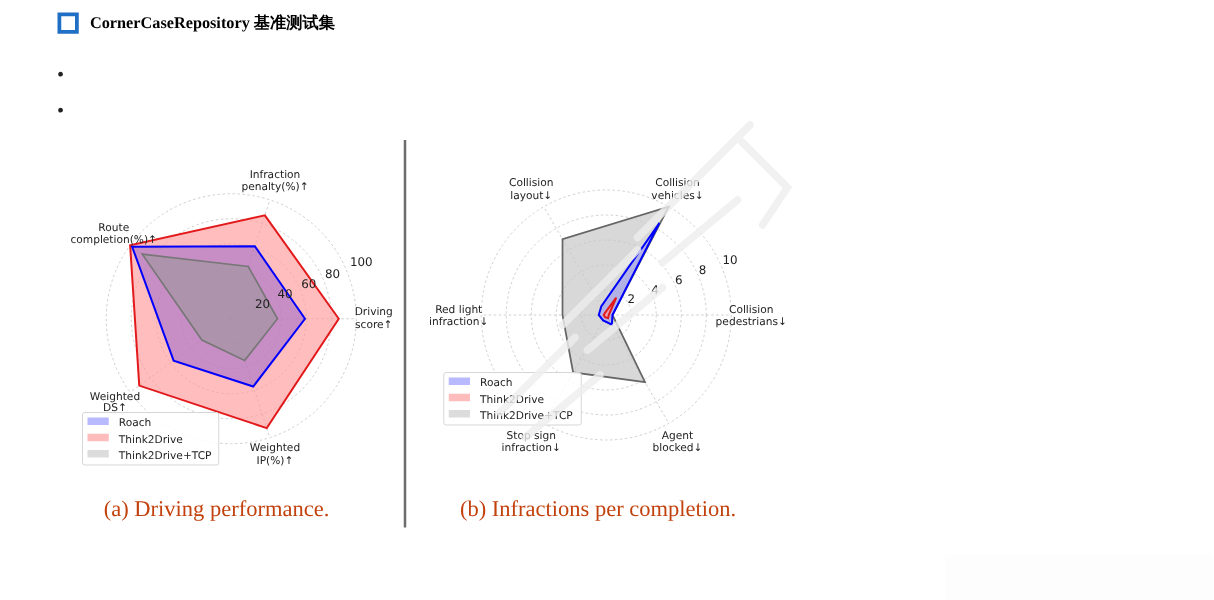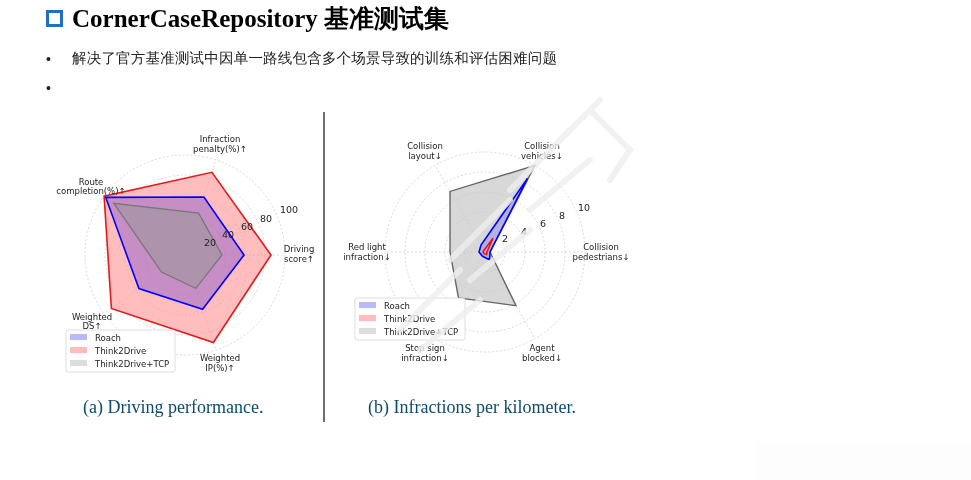--- a/index.html
+++ b/index.html
@@ -1,42 +1,41 @@
 <!DOCTYPE html>
 <html><head>
 <meta charset="utf-8">
 <style>
   html, body { margin:0; padding:0; }
   body { width:971px; height:480px; background:#ffffff; position:relative; overflow:hidden; font-family:"Liberation Sans", sans-serif; color:#000; }
   .title-row { position:absolute; left:46px; top:4px; height:28px; display:flex; align-items:center; }
   .title-icon { width:11px; height:11px; border:3px solid #1f6fc5; box-sizing:content-box; margin-right:9px; }
-  .title-text { font-family:"Liberation Serif", serif; font-weight:bold; font-size:25px; color:#000; }
+  .title-text { font-family:"Liberation Serif", serif; font-weight:bold; font-size:13px; color:#000; }
   .bullets { position:absolute; left:46px; top:44px; }
   .bullet { display:flex; align-items:center; height:29px; font-size:14.5px; color:#222; }
   .bullet-dot { width:26px; text-align:left; font-size:14px; }
   .bullet-text { letter-spacing:0.2px; }
   .divider { position:absolute; left:323px; top:112px; width:2px; height:310px; background:#6d6d6d; }
-  .caption { position:absolute; top:397px; font-family:"Liberation Serif", serif; font-size:18px; color:#0c4a6e; white-space:nowrap; }
+  .caption { position:absolute; top:397px; font-family:"Liberation Serif", serif; font-size:18px; color:#c2410c; white-space:nowrap; }
   svg text { font-family:"DejaVu Sans", sans-serif; }
   .chart { position:absolute; }
   .watermark { position:absolute; left:360px; top:70px; width:300px; height:320px; pointer-events:none; }
   .corner-shade { position:absolute; right:0; bottom:0; width:215px; height:36px; background:#fdfdfd; }
 </style>
 </head>
 <body>
 
 <div class="title-row">
   <div class="title-icon"></div>
   <span class="title-text">CornerCaseRepository 基准测试集</span>
 </div>
 
 <div class="bullets">
   <div class="bullet">
     <span class="bullet-dot">•</span>
-    <span class="bullet-text">解决了官方基准测试中因单一路线包含多个场景导致的训练和评估困难问题</span>
   </div>
   <div class="bullet">
     <span class="bullet-dot">•</span>
   </div>
 </div>
 
 <svg class="chart" style="left:0;top:110px;" width="325" height="280" viewBox="0 110 325 280">
   <g fill="none" stroke="#cfcfcf" stroke-dasharray="2,2" stroke-width="0.8">
     <circle cx="185" cy="255" r="20"></circle>
     <circle cx="185" cy="255" r="40"></circle>
@@ -145,15 +144,15 @@
   <g stroke="#eeeeee" stroke-width="6" fill="none" stroke-linecap="round" opacity="0.8">
     <path d="M230 40 L270 80 L250 110"></path>
     <path d="M200 70 L240 30"></path>
     <path d="M150 120 L210 60 M170 140 L230 90"></path>
     <path d="M90 190 L150 130 M110 210 L170 160"></path>
     <path d="M40 260 L100 200 M60 280 L120 230"></path>
   </g>
 </svg>
 
 <div class="caption" style="left:83px;">(a) Driving performance.</div>
-<div class="caption" style="left:368px;">(b) Infractions per kilometer.</div>
+<div class="caption" style="left:368px;">(b) Infractions per completion.</div>
 
 <div class="corner-shade"></div>
 
 </body></html>

